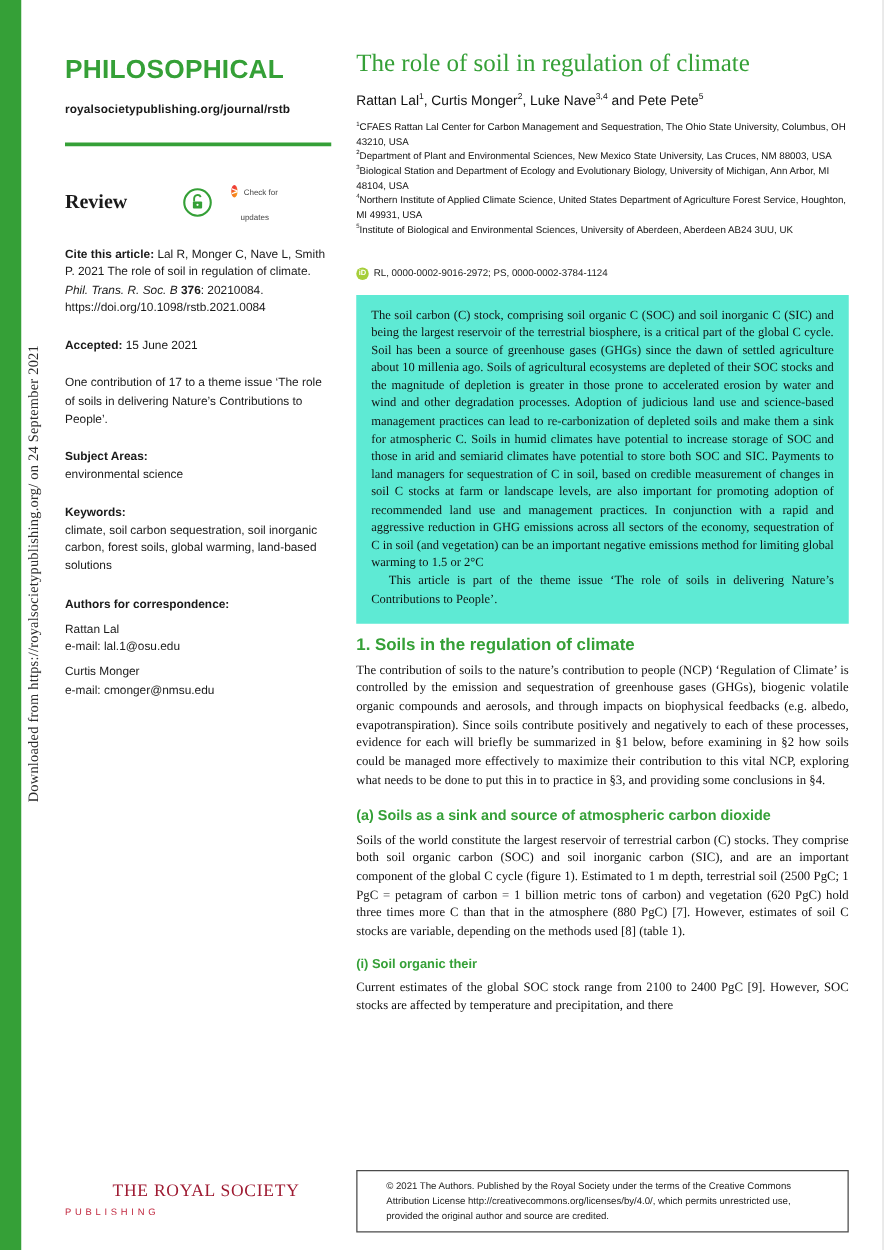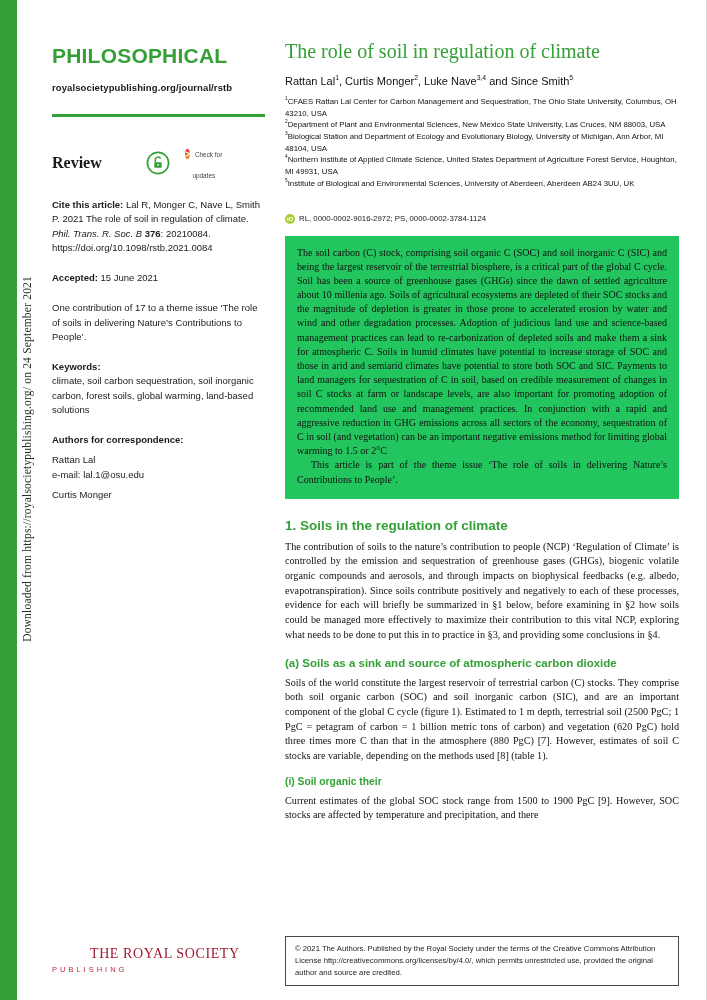--- a/index.html
+++ b/index.html
@@ -46,34 +46,34 @@
   .authors-line { margin-top:12px; font-size:11px; color:#111; }
   sup { font-size:62%; line-height:0; vertical-align:super; }
   .affiliations { margin-top:9px; font-size:7.8px; line-height:1.5; color:#111; }
   .affil-row { display:block; }
   .orcid-row { margin-top:24px; font-size:7.8px; display:flex; }
   .orcid-badge {
     width:10px; height:10px; border-radius:50%; background:#a6ce39; color:#fff;
     font-size:6px; font-weight:bold; text-align:center; line-height:10px; margin-right:4px; flex:0 0 auto;
   }
   .abstract {
-    margin-top:12px; background:#22c55e; padding:10px 12px 12px 12px;
+    margin-top:12px; background:#5eead4; padding:10px 12px 12px 12px;
     font-family:"Liberation Serif", serif; font-size:10px; line-height:1.42; text-align:justify; color:#111;
   }
   .abstract-p2 { text-indent:14px; }
-  .section-heading { margin-top:19px; color:#35a037; font-size:13.5px; font-weight:bold; }
+  .section-heading { margin-top:9px; color:#35a037; font-size:13.5px; font-weight:bold; }
   .subsection-heading { margin-top:14px; color:#35a037; font-size:11.5px; font-weight:bold; }
   .subsub-heading { margin-top:12px; color:#35a037; font-size:10.3px; font-weight:bold; }
   .body-para {
     margin-top:7px; font-family:"Liberation Serif", serif; font-size:10.2px;
     line-height:1.44; text-align:justify; color:#111;
   }
   .copyright-box {
     position:absolute; left:285px; top:936px; width:394px;
-    border:1px solid #4a4a4a; padding:6px 9px;
+    border:1px solid #4a4a4a; padding:6px 23px;
     font-size:7.7px; line-height:1.55; color:#222;
   }
 </style>
 </head>
 <body>
 
 <div class="page">
 
   <div class="edge-bar"></div>
 
@@ -107,47 +107,54 @@
       <span class="bold">Cite this article:</span><span> Lal R, Monger C, Nave L, Smith P. 2021 The role of soil in regulation of climate. </span><span class="italic">Phil. Trans. R. Soc. B</span><span class="vol"> 376</span><span>: 20210084.</span>
       <div>https://doi.org/10.1098/rstb.2021.0084</div>
     </div>
 
     <div class="side-block">
       <span class="bold">Accepted:</span><span> 15 June 2021</span>
     </div>
 
     <div class="side-block">One contribution of 17 to a theme issue ‘The role of soils in delivering Nature’s Contributions to People’.</div>
 
+    <div class="side-block">
+      <div class="bold">Subject Areas:</div>
+      <div>environmental science</div>
+    </div>
 
     <div class="side-block">
       <div class="bold">Keywords:</div>
       <div>climate, soil carbon sequestration, soil inorganic carbon, forest soils, global warming, land-based solutions</div>
     </div>
 
     <div class="side-block">
       <div class="bold">Authors for correspondence:</div>
       <div class="corr-name">Rattan Lal</div>
       <div>
         <span>e-mail: </span><span>lal.1@osu.edu</span>
       </div>
       <div class="corr-name">Curtis Monger</div>
+      <div>
+        <span>e-mail: </span><span>cmonger@nmsu.edu</span>
+      </div>
     </div>
   </aside>
 
   <div class="publisher">
     <div class="publisher-line1">THE ROYAL SOCIETY</div>
     <div class="publisher-line2">PUBLISHING</div>
   </div>
 
   <main class="main">
 
     <h1 class="title">The role of soil in regulation of climate</h1>
 
     <div class="authors-line">
-      <span><span></span><span>Rattan Lal</span><sup>1</sup></span><span><span>, </span><span>Curtis Monger</span><sup>2</sup></span><span><span>, </span><span>Luke Nave</span><sup>3,4</sup></span><span><span> and </span><span>Since Smith</span><sup>5</sup></span>
+      <span><span></span><span>Rattan Lal</span><sup>1</sup></span><span><span>, </span><span>Curtis Monger</span><sup>2</sup></span><span><span>, </span><span>Luke Nave</span><sup>3,4</sup></span><span><span> and </span><span>Pete Pete</span><sup>5</sup></span>
     </div>
 
     <div class="affiliations">
       <span class="affil-row"><sup>1</sup><span>CFAES Rattan Lal Center for Carbon Management and Sequestration, The Ohio State University, Columbus, OH 43210, USA</span></span>
       <span class="affil-row"><sup>2</sup><span>Department of Plant and Environmental Sciences, New Mexico State University, Las Cruces, NM 88003, USA</span></span>
       <span class="affil-row"><sup>3</sup><span>Biological Station and Department of Ecology and Evolutionary Biology, University of Michigan, Ann Arbor, MI 48104, USA</span></span>
       <span class="affil-row"><sup>4</sup><span>Northern Institute of Applied Climate Science, United States Department of Agriculture Forest Service, Houghton, MI 49931, USA</span></span>
       <span class="affil-row"><sup>5</sup><span>Institute of Biological and Environmental Sciences, University of Aberdeen, Aberdeen AB24 3UU, UK</span></span>
     </div>
 
@@ -161,19 +168,19 @@
       <p class="abstract-p2">This article is part of the theme issue ‘The role of soils in delivering Nature’s Contributions to People’.</p>
     </div>
 
     <h2 class="section-heading">1. Soils in the regulation of climate</h2>
     <p class="body-para">The contribution of soils to the nature’s contribution to people (NCP) ‘Regulation of Climate’ is controlled by the emission and sequestration of greenhouse gases (GHGs), biogenic volatile organic compounds and aerosols, and through impacts on biophysical feedbacks (e.g. albedo, evapotranspiration). Since soils contribute positively and negatively to each of these processes, evidence for each will briefly be summarized in §1 below, before examining in §2 how soils could be managed more effectively to maximize their contribution to this vital NCP, exploring what needs to be done to put this in to practice in §3, and providing some conclusions in §4.</p>
 
     <h3 class="subsection-heading">(a) Soils as a sink and source of atmospheric carbon dioxide</h3>
     <p class="body-para">Soils of the world constitute the largest reservoir of terrestrial carbon (C) stocks. They comprise both soil organic carbon (SOC) and soil inorganic carbon (SIC), and are an important component of the global C cycle (figure 1). Estimated to 1 m depth, terrestrial soil (2500 PgC; 1 PgC = petagram of carbon = 1 billion metric tons of carbon) and vegetation (620 PgC) hold three times more C than that in the atmosphere (880 PgC) [7]. However, estimates of soil C stocks are variable, depending on the methods used [8] (table 1).</p>
 
     <h4 class="subsub-heading">(i) Soil organic their</h4>
-    <p class="body-para">Current estimates of the global SOC stock range from 1500 to 1900 PgC [9]. However, SOC stocks are affected by temperature and precipitation, and there</p>
+    <p class="body-para">Current estimates of the global SOC stock range from 2100 to 2400 PgC [9]. However, SOC stocks are affected by temperature and precipitation, and there</p>
 
   </main>
 
   <div class="copyright-box">© 2021 The Authors. Published by the Royal Society under the terms of the Creative Commons Attribution License http://creativecommons.org/licenses/by/4.0/, which permits unrestricted use, provided the original author and source are credited.</div>
 
 </div>
 
 </body></html>

